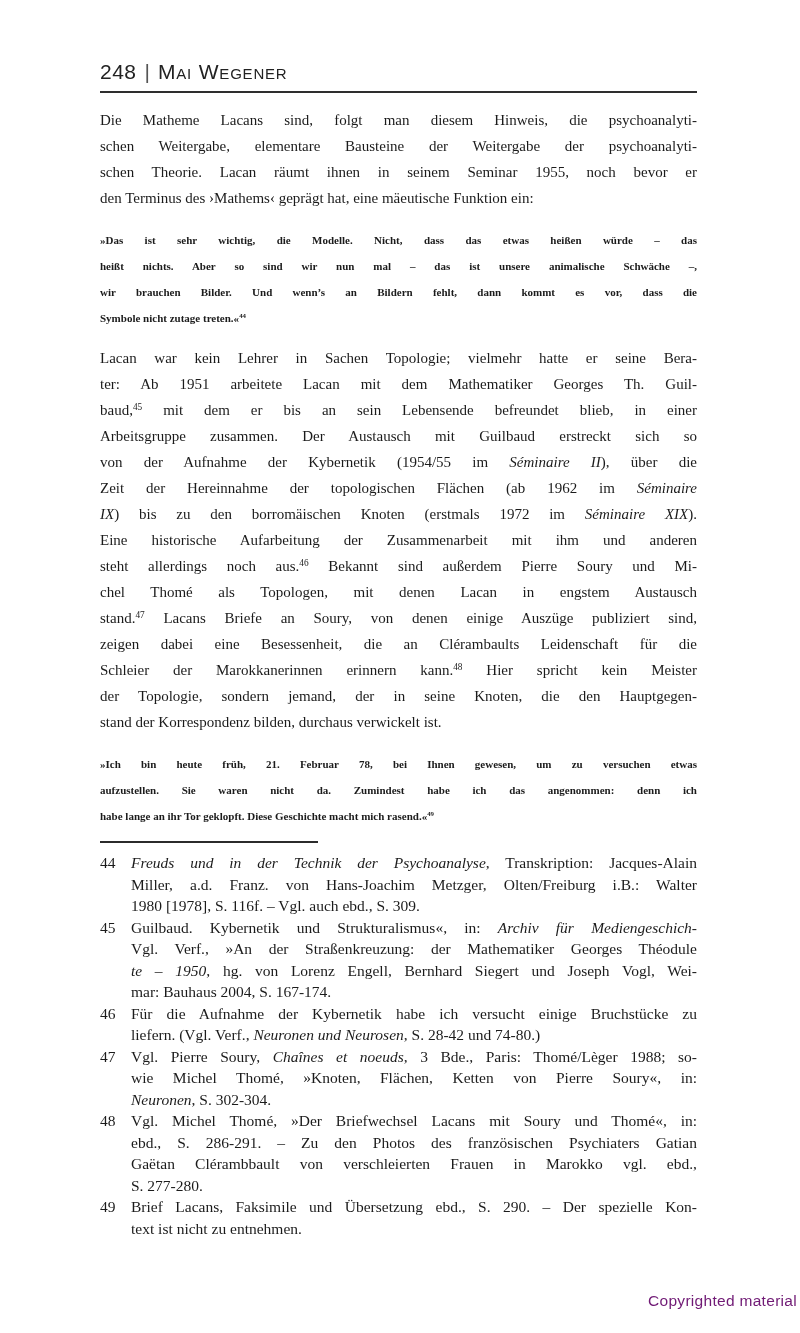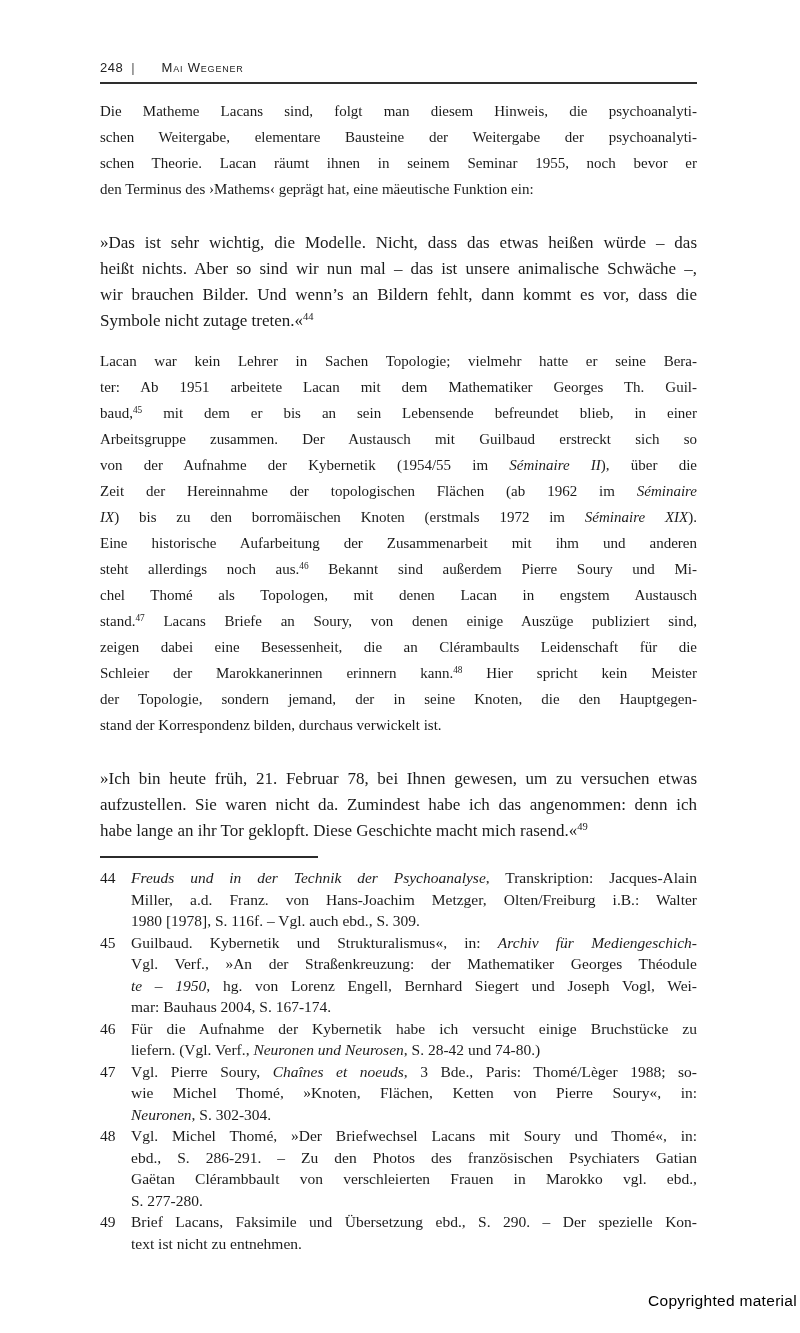--- a/index.html
+++ b/index.html
@@ -13,37 +13,38 @@
   }
   .page {
     position: absolute;
     left: 100px; top: 60px;
     width: 597px;
   }
   .header {
     display: flex;
     align-items: baseline;
     font-family: "Liberation Sans", sans-serif;
-    font-size: 13px;
+    font-size: 21px;
     color: #222;
     padding-bottom: 7px;
     border-bottom: 2px solid #2e2e2e;
   }
   .header .pgnum { letter-spacing: 0.5px; }
   .header .sep { margin: 0 8px; color: #555; font-weight: 300; }
-  .header .runtitle { font-variant: small-caps; letter-spacing: 0.8px; margin-left: 19px; }
+  .header .runtitle { font-variant: small-caps; letter-spacing: 0.8px; }
   .block { margin-top: 14px; }
   .block.para {
     font-size: 15px;
     line-height: 26px;
   }
   .block.quote {
-    font-size: 17px;
+    font-size: 11px;
     line-height: 26px;
-    margin-top: 28px;
+    margin-top: 16px;
+    font-weight: bold;
   }
   .block.quote + .block.para { margin-top: 14px; }
   .line {
     text-align: justify;
     text-align-last: justify;
   }
   .line.last { text-align-last: left; }
   sup {
     font-size: 62%;
     line-height: 0;
@@ -61,21 +62,21 @@
     line-height: 21.5px;
   }
   .fn { display: flex; }
   .fn-num { width: 31px; flex: none; }
   .fn-text { flex: 1; min-width: 0; }
   .watermark {
     position: absolute;
     left: 648px; top: 1292px;
     font-family: "Liberation Sans", sans-serif;
     font-size: 15.5px;
-    color: #000000;
+    color: #701a75;
     letter-spacing: 0.3px;
   }
 </style>
 </head>
 <body>
 
 <div class="page">
   <div class="header">
     <span class="pgnum">248</span>
     <span class="sep">|</span>

